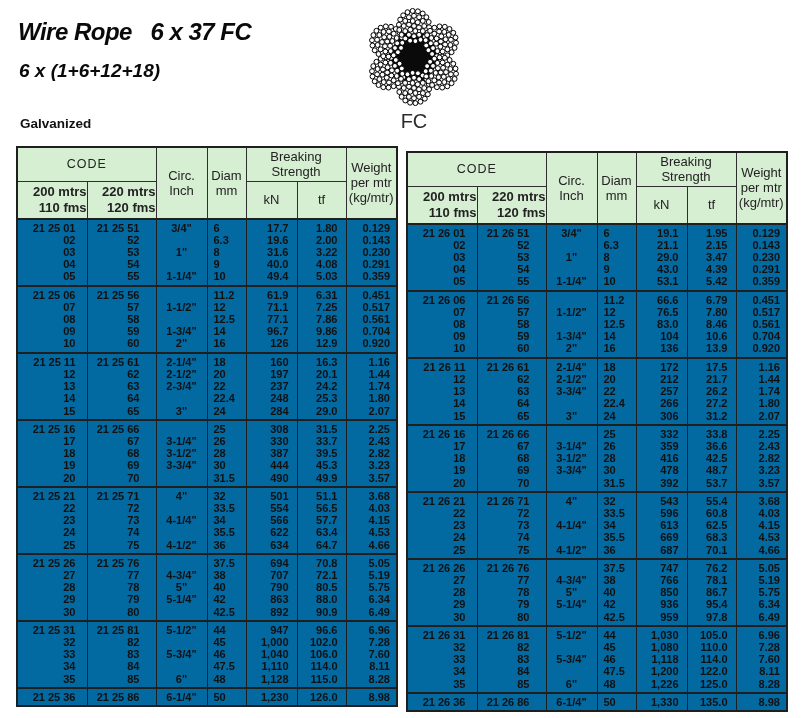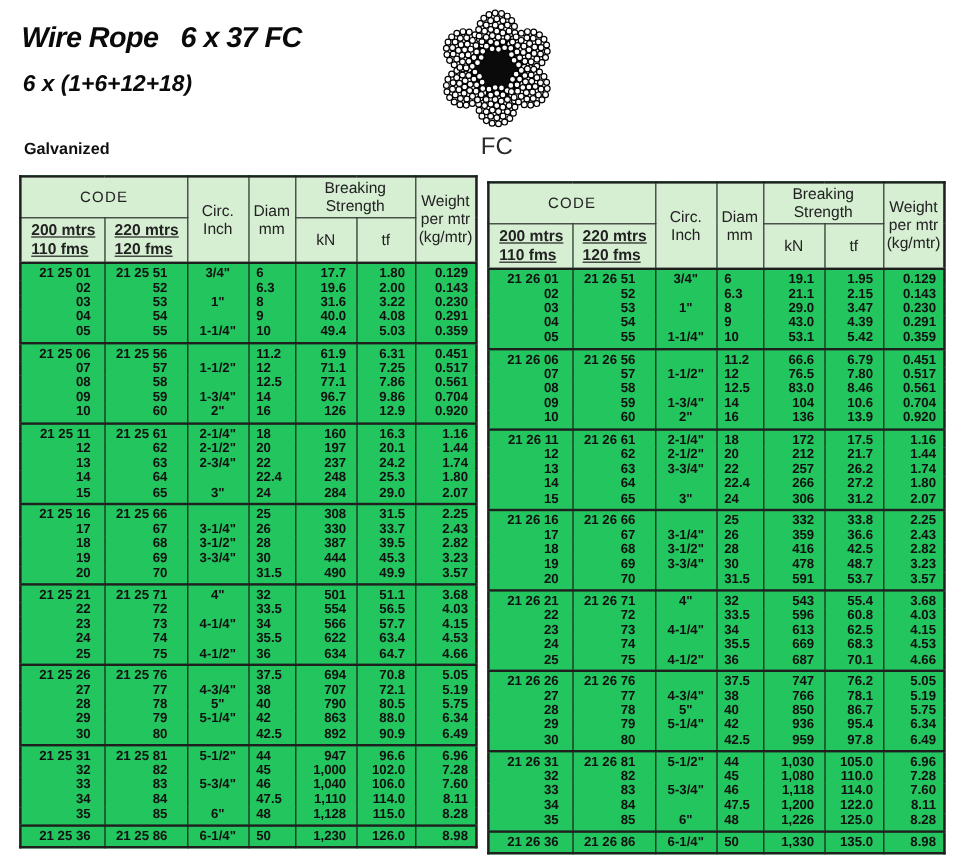--- a/index.html
+++ b/index.html
@@ -21,31 +21,31 @@
     position:absolute;margin:0;font-weight:bold;font-size:13.5px;color:#111;
   }
   #galv-label{left:20px;top:116px;}
   #ungalv-label{left:418px;top:127px;margin-top:28px;}
   .table-wrap{position:absolute;}
   #t0-wrap{left:16px;top:146px;}
   #t1-wrap{left:406px;top:151px;}
 
   table.spec{
     border-collapse:collapse;table-layout:fixed;
-    border:2px solid #1f1f1f;background:#22c55e;
+    border:2px solid #1f1f1f;background:#0369a1;
   }
   table.spec th{
     background:#d6efd2;border:1px solid #2e2e2e;
     font-weight:normal;font-size:13px;line-height:1.18;color:#222;
     text-align:center;vertical-align:middle;padding:1px 0;
   }
   table.spec thead tr.hr1 th{height:22px;}
   table.spec thead tr.hr2 th{height:34px;}
   table.spec th.h-code{font-size:12.5px;letter-spacing:1px;}
-  table.spec th.h-codesub{font-weight:bold;text-align:left;padding-left:8px;text-decoration:underline;}
+  table.spec th.h-codesub{font-weight:bold;text-align:right;padding-left:8px;}
   table.spec tbody{border-top:2px solid #1f1f1f;}
   table.spec tbody td{
     border-left:1px solid #1f1f1f;border-right:1px solid #1f1f1f;
     font-size:11px;font-weight:bold;line-height:12.2px;
     padding:0;white-space:nowrap;color:#111;
   }
   table.spec tbody tr:first-child td{padding-top:2px;}
   table.spec tbody tr:last-child td{padding-bottom:2px;}
   table.spec tbody.tall td{padding-top:9px;padding-bottom:9px;}
   td.c0{text-align:right;padding-right:11px !important;}
@@ -876,21 +876,21 @@
           <td class="c3">30</td>
           <td class="c4">478</td>
           <td class="c5">48.7</td>
           <td class="c6">3.23</td>
         </tr>
         <tr>
           <td class="c0">20</td>
           <td class="c1">70</td>
           <td class="c2"></td>
           <td class="c3">31.5</td>
-          <td class="c4">591</td>
+          <td class="c4">392</td>
           <td class="c5">53.7</td>
           <td class="c6">3.57</td>
         </tr>
       </tbody>
       <tbody class="grp">
         <tr>
           <td class="c0">21 26 21</td>
           <td class="c1">21 26 71</td>
           <td class="c2">4"</td>
           <td class="c3">32</td>

